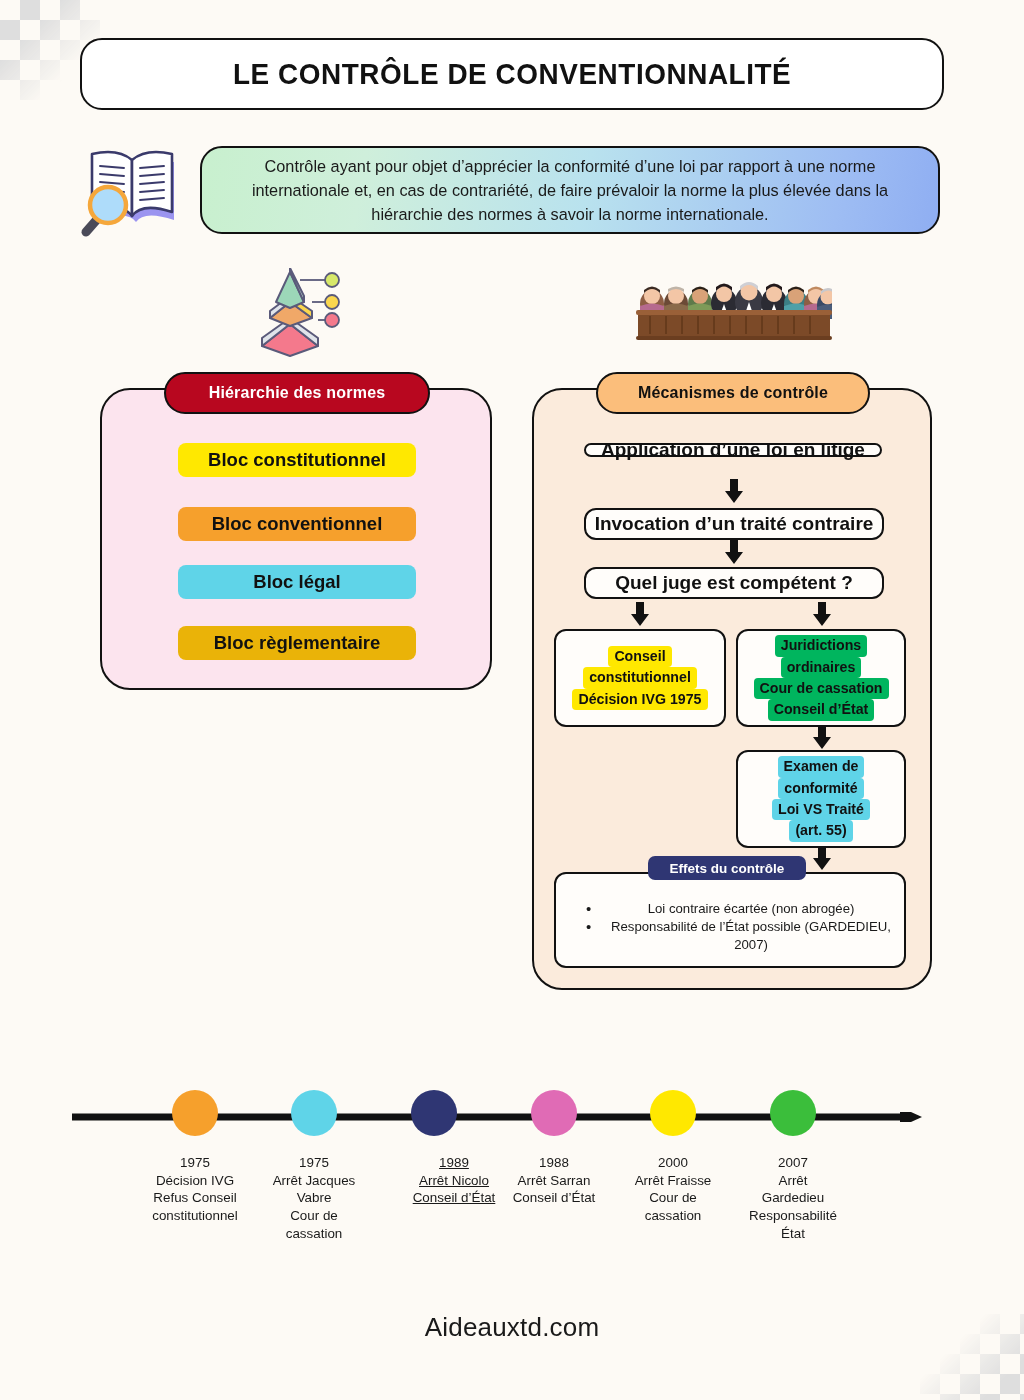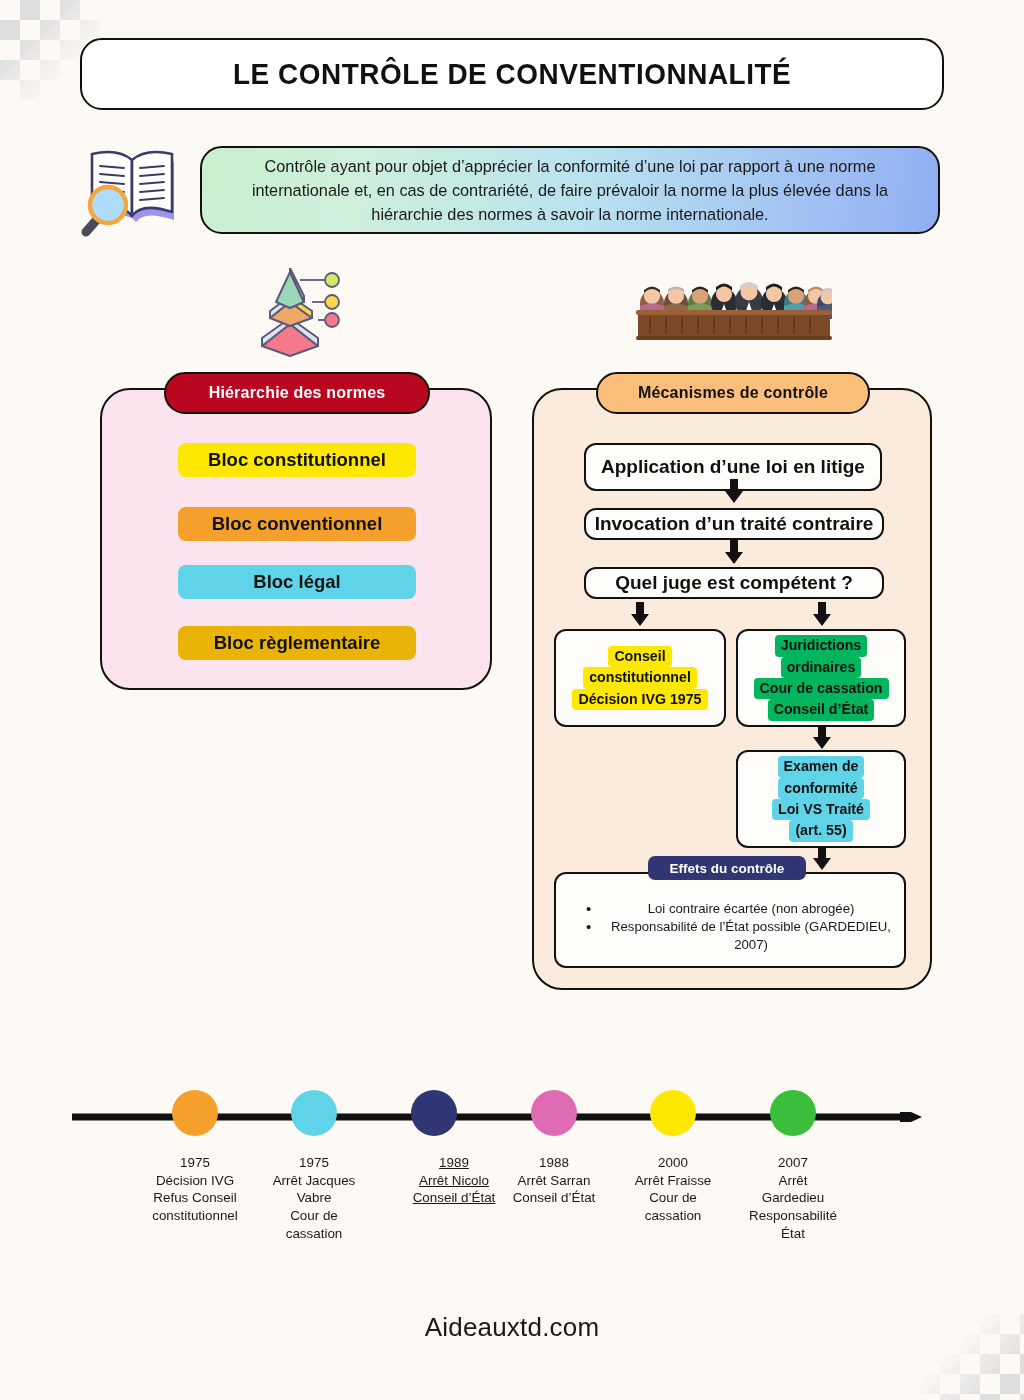--- a/index.html
+++ b/index.html
@@ -147,21 +147,21 @@
     border-radius: 12px;
     display: flex; align-items: center; justify-content: center;
     text-align: center;
   }
   .flow-label {
     font-weight: bold;
     font-size: 19px;
     color: #111111;
     white-space: nowrap;
   }
-  .fb-1 { left: 584px; top: 443px; width: 298px; height: 48px; }
+  .fb-1 { left: 584px; top: 443px; width: 298px; height: 14px; }
   .fb-2 { left: 584px; top: 508px; width: 300px; height: 32px; }
   .fb-3 { left: 584px; top: 567px; width: 300px; height: 32px; }
 
   .fb-cc  { left: 554px; top: 629px; width: 172px; height: 98px; }
   .fb-jo  { left: 736px; top: 629px; width: 170px; height: 98px; }
   .fb-ex  { left: 736px; top: 750px; width: 170px; height: 98px; }
   .fb-eff { left: 554px; top: 872px; width: 352px; height: 96px;
             align-items: flex-start; justify-content: flex-start; padding: 26px 2px 10px 28px; }
 
   

